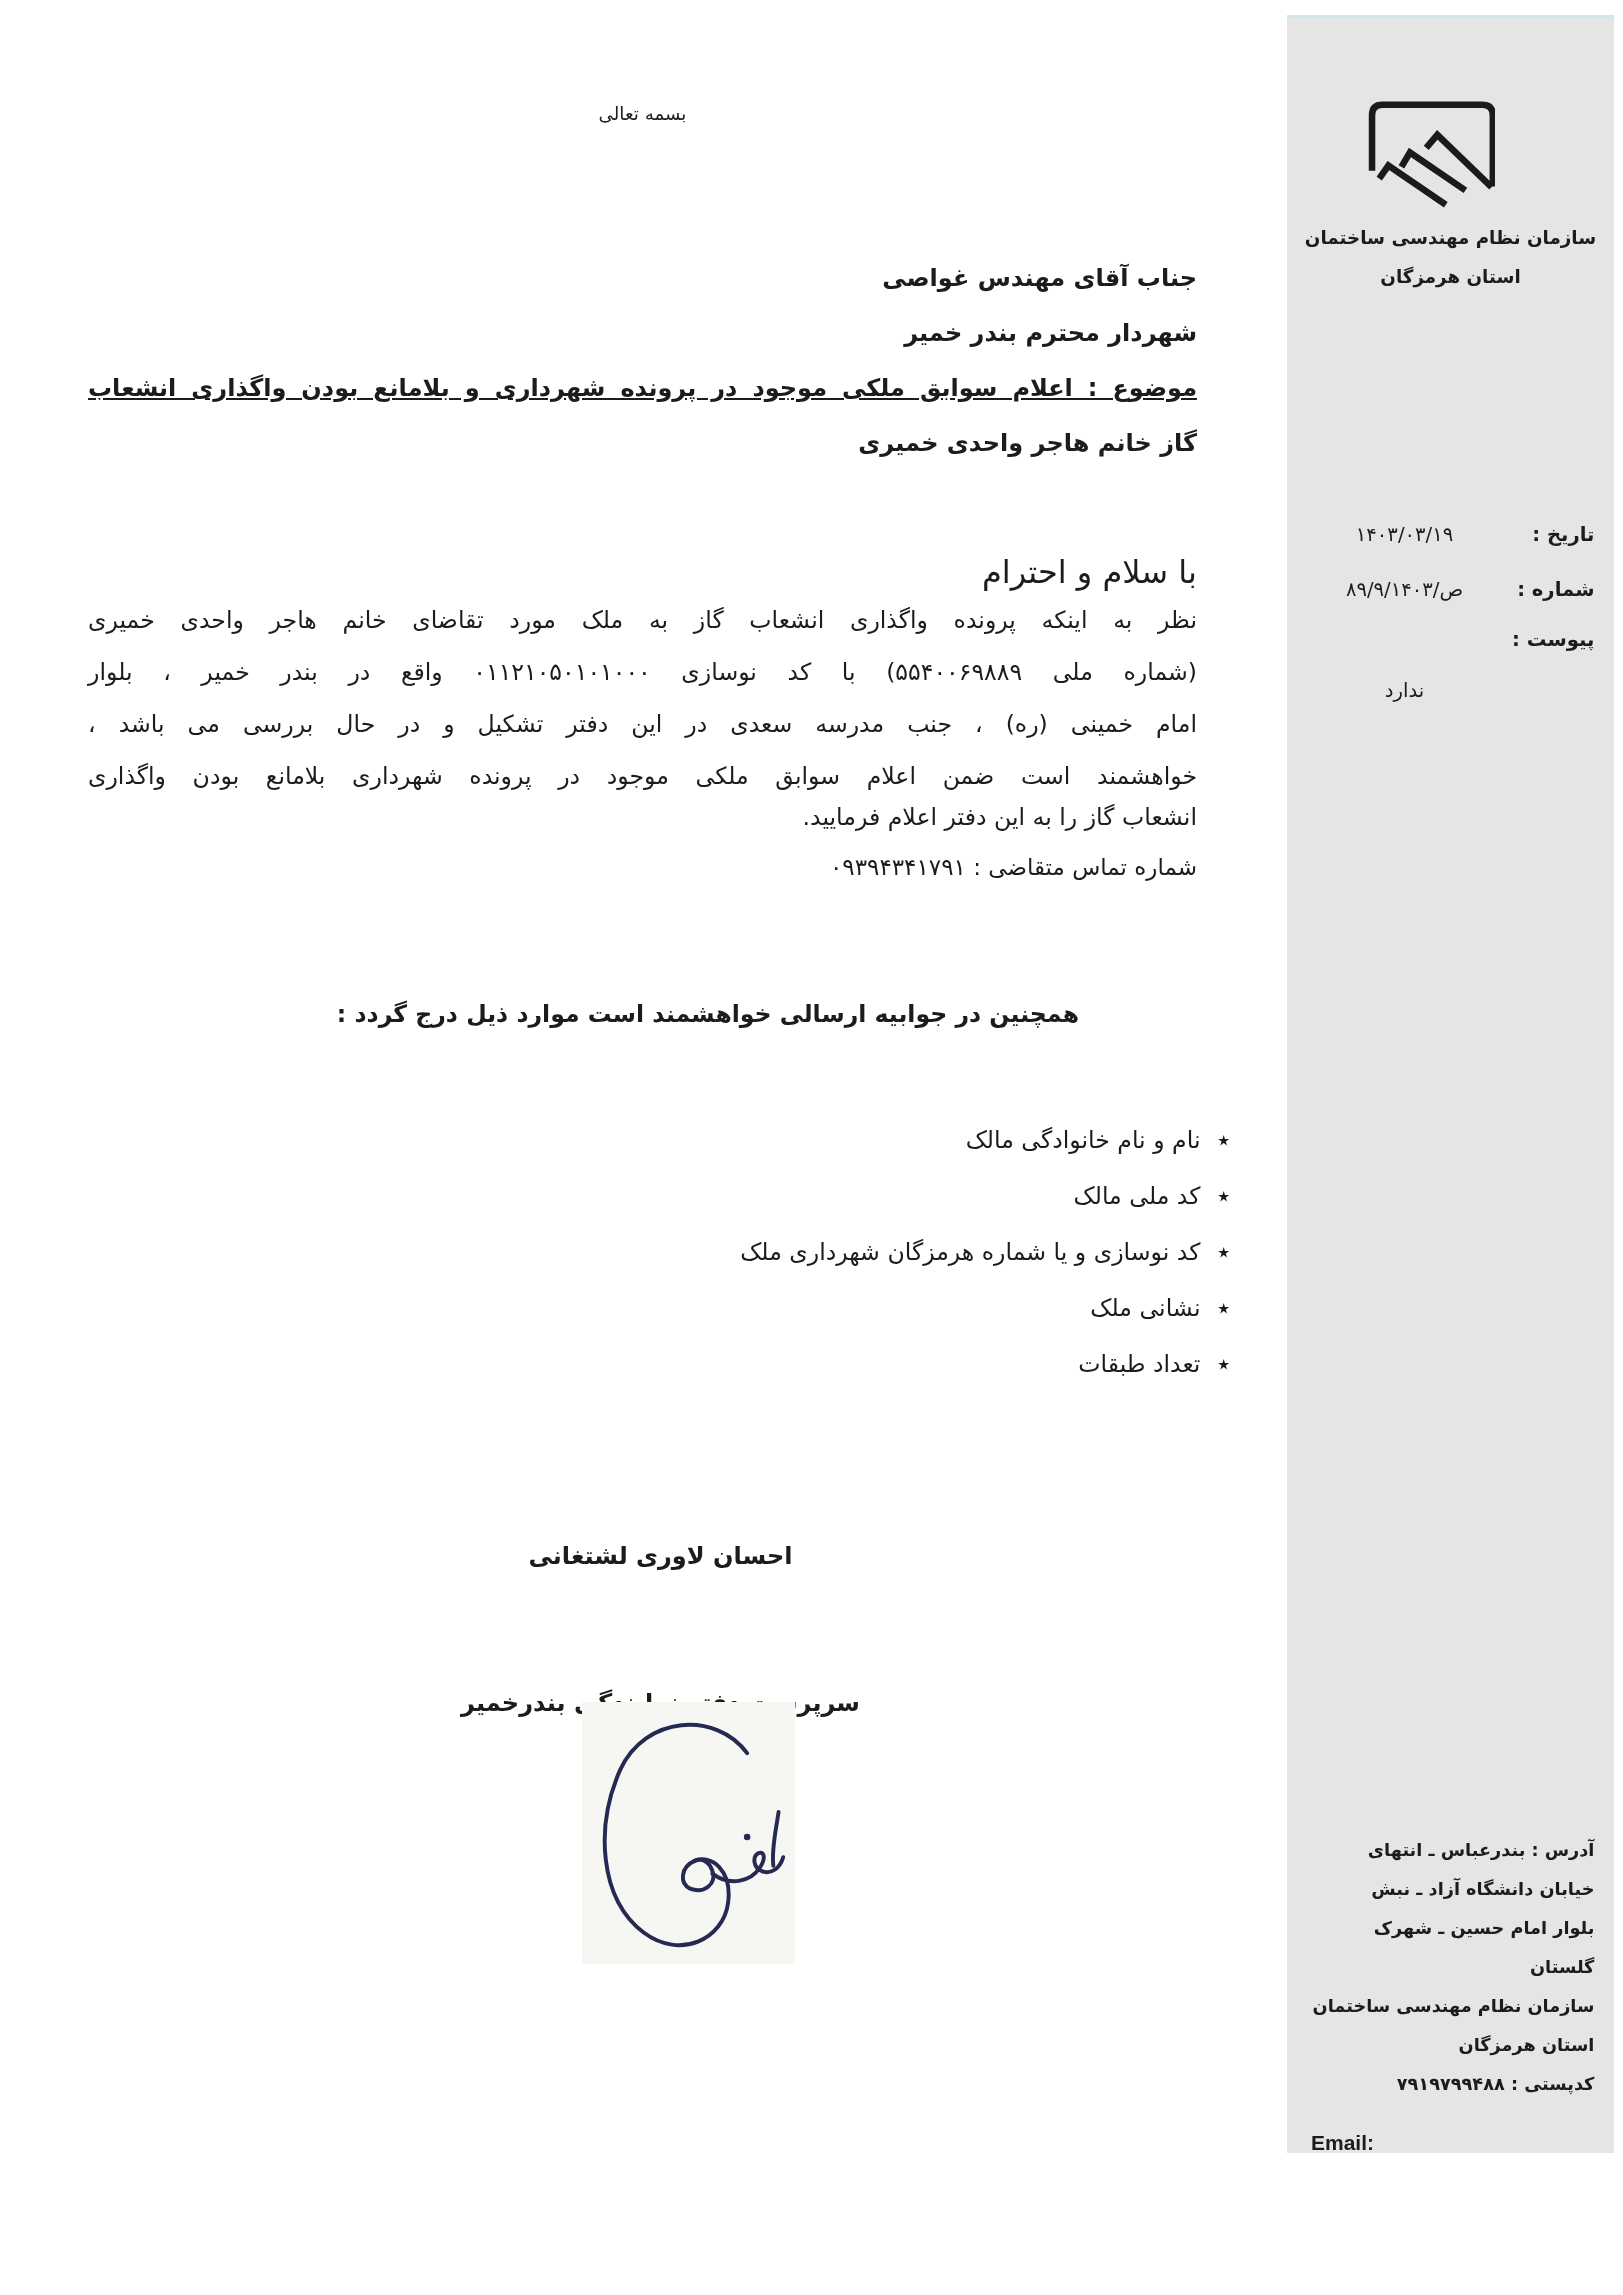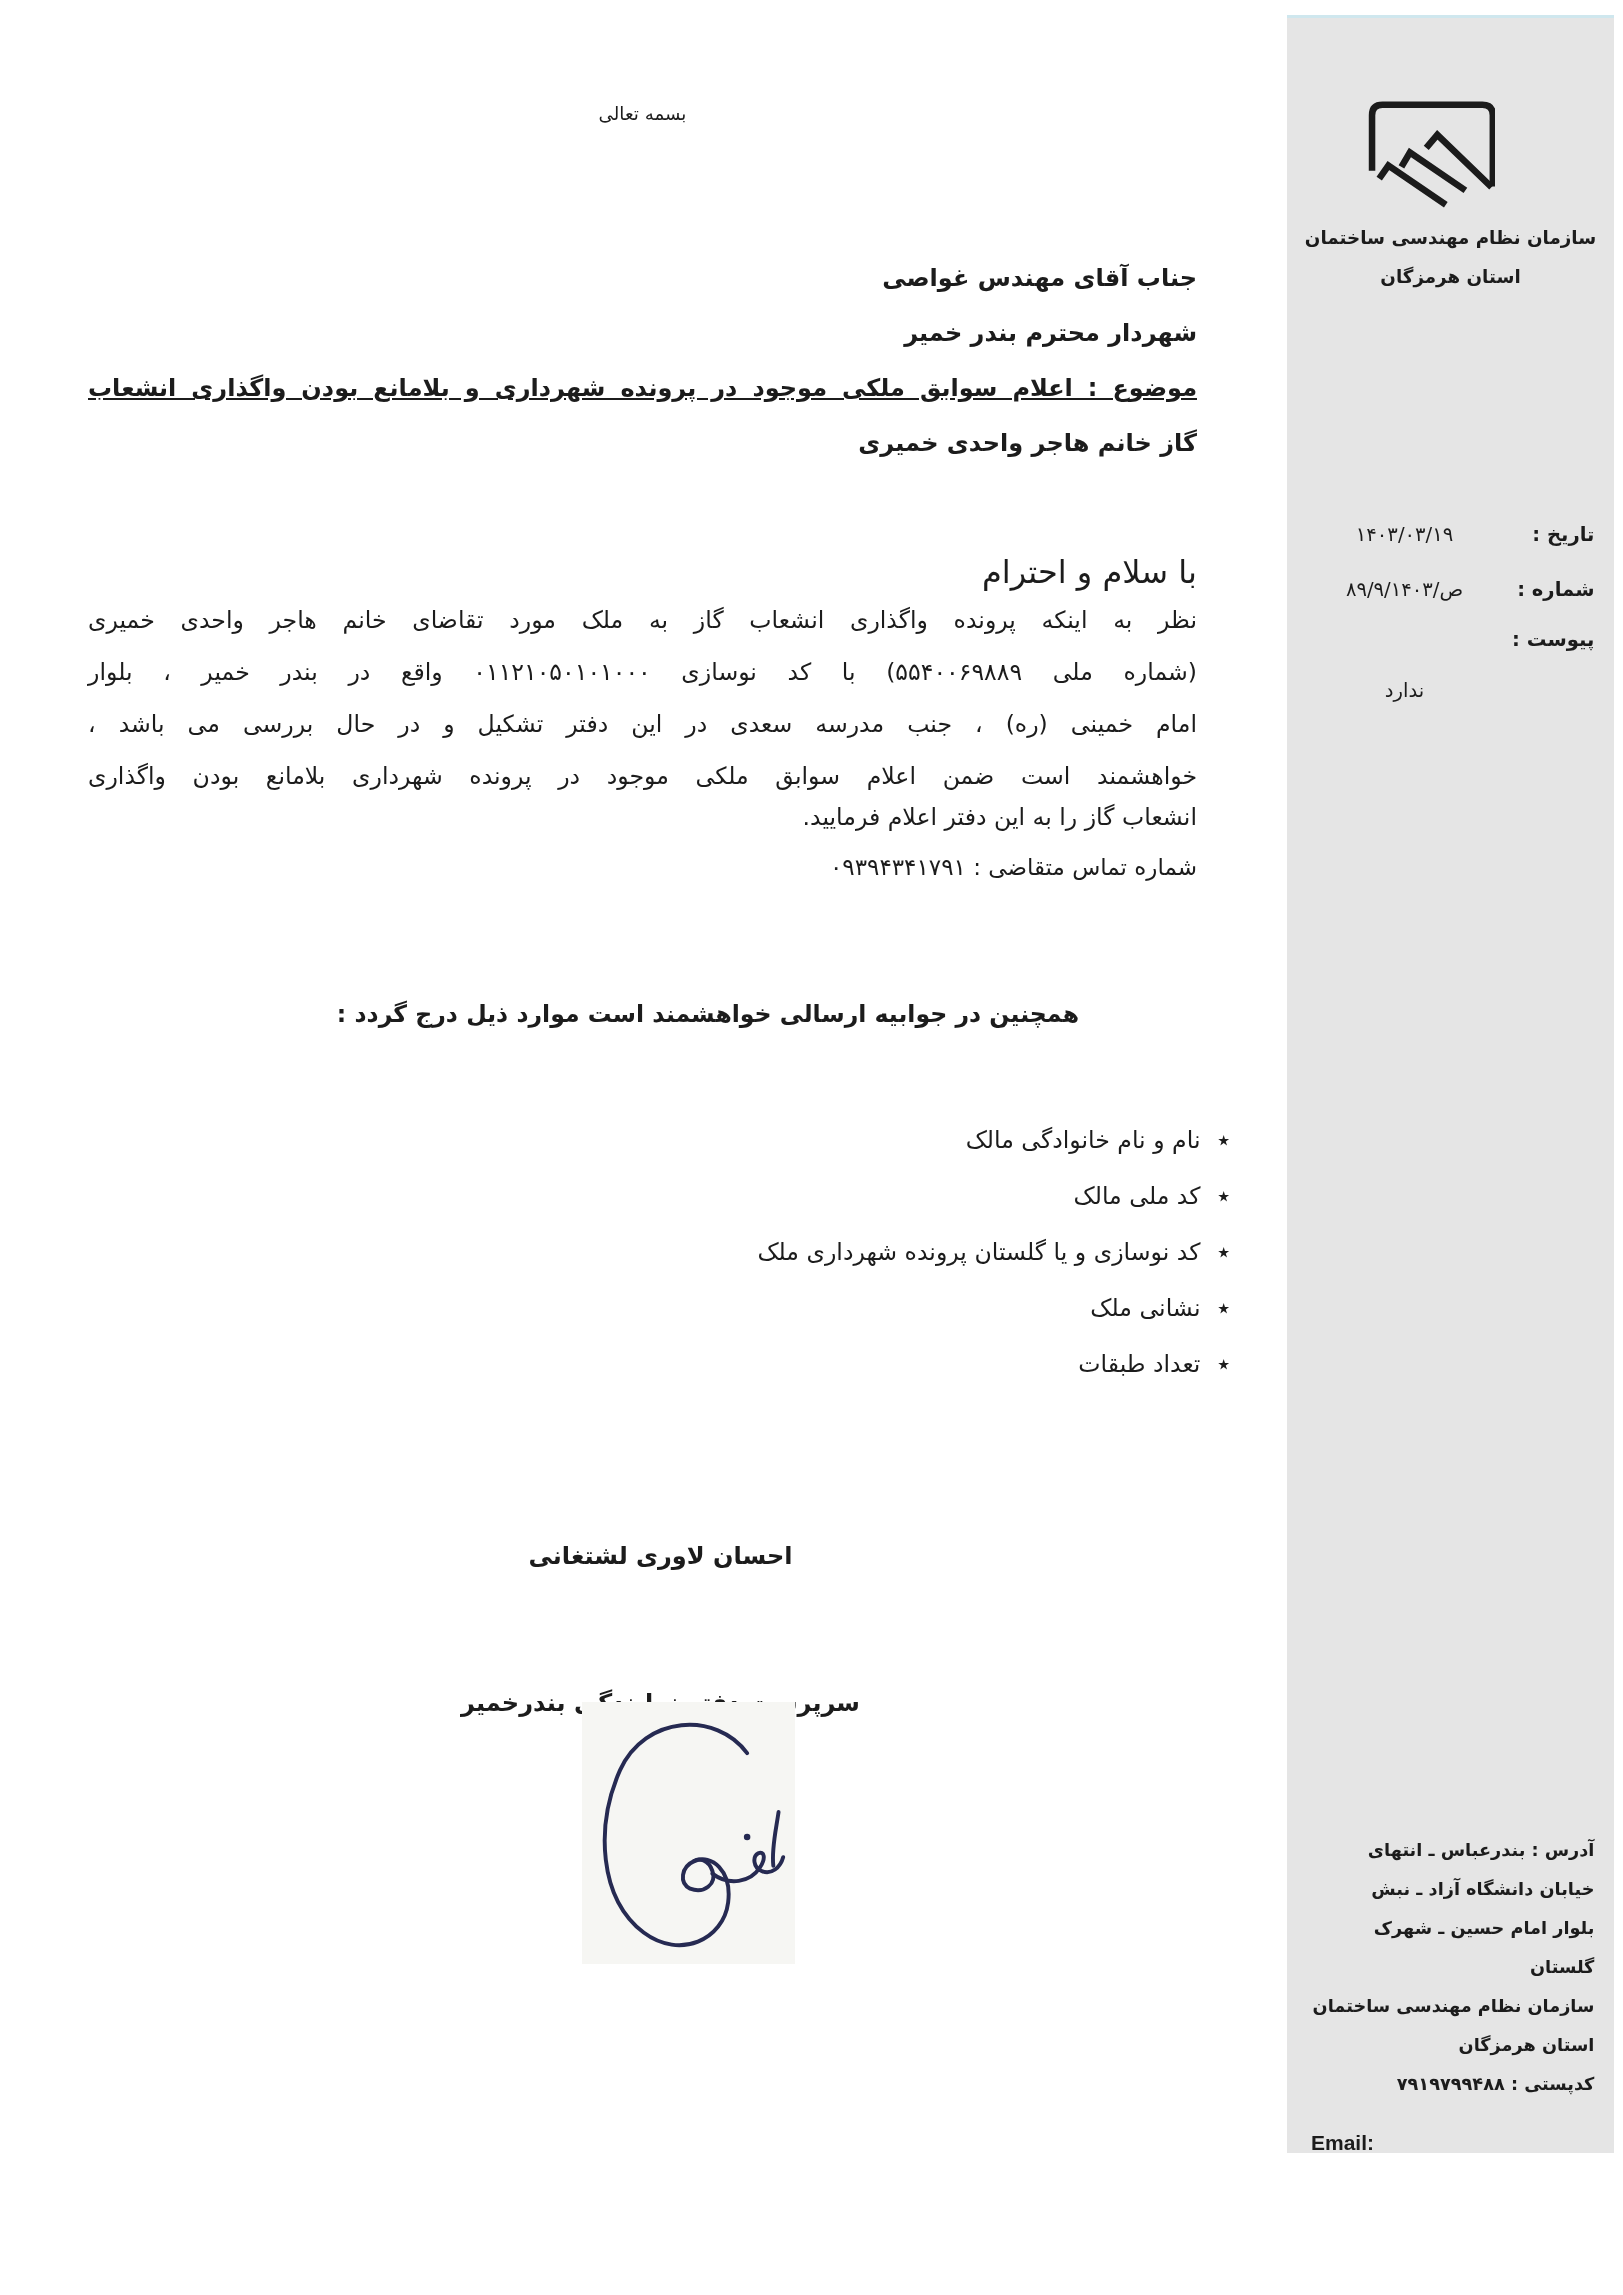--- a/index.html
+++ b/index.html
@@ -123,21 +123,21 @@
   <div class="check-item">
       <span class="star">٭</span>
       <span class="check-text">نام و نام خانوادگی مالک</span>
     </div>
       <div class="check-item">
       <span class="star">٭</span>
       <span class="check-text">کد ملی مالک</span>
     </div>
       <div class="check-item">
       <span class="star">٭</span>
-      <span class="check-text">کد نوسازی و یا گلستان پرونده شهرداری ملک</span>
+      <span class="check-text">کد نوسازی و یا شماره هرمزگان شهرداری ملک</span>
     </div>
       <div class="check-item">
       <span class="star">٭</span>
       <span class="check-text">نشانی ملک</span>
     </div>
       <div class="check-item">
       <span class="star">٭</span>
       <span class="check-text">تعداد طبقات</span>
     </div>
     </div>

